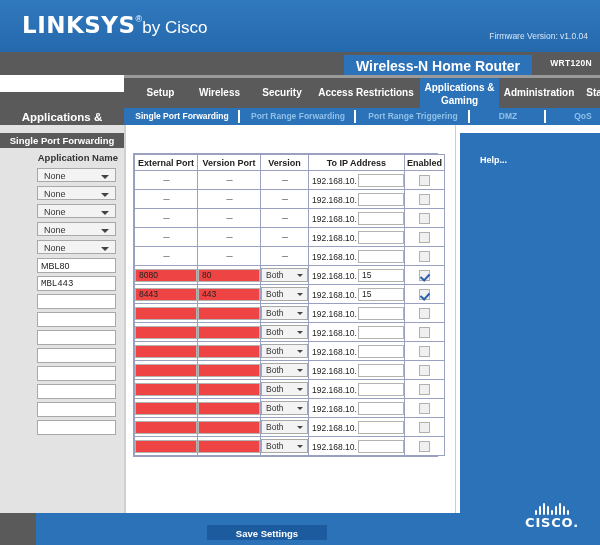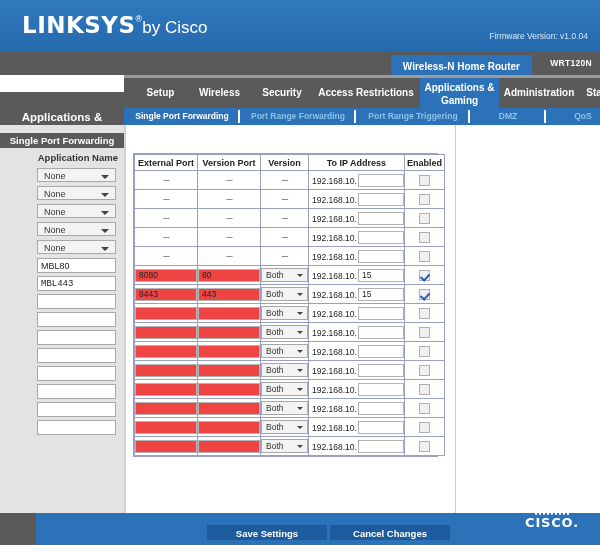--- a/index.html
+++ b/index.html
@@ -68,21 +68,21 @@
     left: 0; top: 52px;
     width: 600px; height: 23px;
     background: #5a5a5a;
   }
   .model-title {
     position: absolute;
     right: 68px; top: 55px;
     height: 17px; line-height: 17px;
     background: #2b72b8;
     color: #ffffff;
-    font-size: 10px;
+    font-size: 14px;
     font-weight: bold;
     padding: 3px 12px 3px 12px;
     white-space: nowrap;
   }
   .model-num {
     position: absolute;
     right: 8px; top: 58px;
     color: #ffffff;
     font-size: 8.5px;
     font-weight: bold;
@@ -647,25 +647,27 @@
             <td class="col-int"><input type="text" class="port" style=""></td>
             <td class="col-proto"><span class="proto-wrap"><span class="val">Both</span><span class="arw"></span></span></td>
             <td class="col-ip ipcell"><span class="pfx">192.168.10.</span><input type="text" class="iplast" style=""></td>
             <td class="col-en"><span class="chk"></span></td>
           </tr>
         </tbody>
     </table>
   </div>
 
   <div class="help-edge"></div>
+  <div class="helppanel">
+    <div class="help-text">Help...</div>
+  </div>
 
   <div class="footer"></div>
   <div class="footer-left"></div>
   <div class="btn" id="btn-save">Save Settings</div>
-  <div class="btn" id="btn-cancel">Cancel Changes</div>
 
   <div class="ciscologo">
     <div class="cisco-bars">
       <i style="height:5px"></i>
         <i style="height:9px"></i>
         <i style="height:12px"></i>
         <i style="height:9px"></i>
         <i style="height:5px"></i>
         <i style="height:9px"></i>
         <i style="height:12px"></i>

